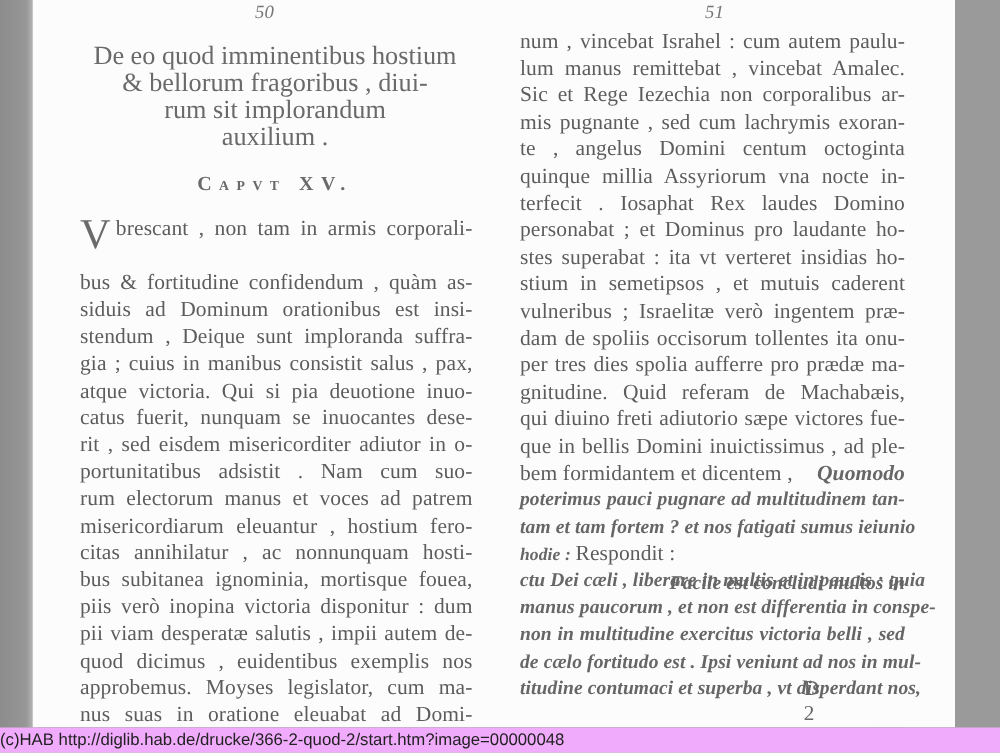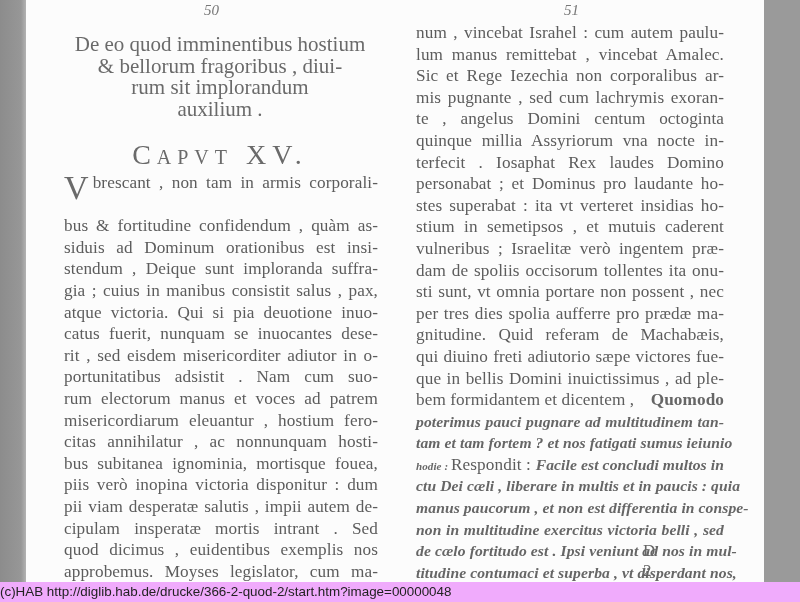--- a/index.html
+++ b/index.html
@@ -36,21 +36,21 @@
   }
   .left-col { left:64px; top:0; width:314px; }
   .right-col { left:416px; top:0; width:308px; }
   .title {
     position:absolute; left:60px; top:34px; width:320px;
     text-align:center; color:#6a6a6a;
     font-size:21px; line-height:21.5px;
   }
   .caput {
     position:absolute; left:60px; top:139px; width:320px; text-align:center;
-    color:#6a6a6a; font-size:28px; letter-spacing:6px; font-variant:small-caps;
+    color:#6a6a6a; font-size:16px; letter-spacing:6px; font-variant:small-caps;font-weight:bold;
   }
   .line { white-space:nowrap; text-align:justify; text-align-last:justify; display:block; height:21.6px; overflow:visible; }
   .line.ital { font-style:italic; font-weight:bold; color:#666; font-size:15.6px; }
   .dropcap { font-size:34px; line-height:20px; float:left; margin-right:4px; margin-top:6px; color:#6a6a6a; }
   .sc { font-variant:small-caps; letter-spacing:3px; }
   .sig {
     position:absolute; left:598px; top:541px; color:#666; font-size:17px;
     letter-spacing:20px;
     margin-left:45px;
   }
@@ -91,21 +91,20 @@
     <span class="line">atque victoria.  Qui si pia deuotione inuo-</span>
     <span class="line">catus fuerit, nunquam se inuocantes dese-</span>
     <span class="line">rit , sed eisdem misericorditer adiutor in o-</span>
     <span class="line">portunitatibus adsistit .    Nam cum suo-</span>
     <span class="line">rum electorum manus et voces  ad patrem</span>
     <span class="line">misericordiarum eleuantur , hostium fero-</span>
     <span class="line">citas annihilatur , ac nonnunquam hosti-</span>
     <span class="line">bus subitanea ignominia, mortisque fouea,</span>
     <span class="line">piis verò inopina victoria disponitur : dum</span>
     <span class="line">pii viam desperatæ salutis , impii autem de-</span>
-    <span class="line">cipulam insperatæ mortis intrant .     Sed</span>
     <span class="line">quod dicimus , euidentibus exemplis nos</span>
     <span class="line">approbemus.   Moyses legislator, cum ma-</span>
     <span class="line">nus suas in oratione eleuabat ad Domi-</span>
 
   </div>
 
   <div class="page-num" style="left:564px;top:2px;">51</div>
 
   <div class="col right-col" style="top:22px;">
     <span class="line">num , vincebat Israhel : cum autem paulu-</span>
@@ -113,33 +112,32 @@
     <span class="line">Sic et Rege Iezechia non corporalibus ar-</span>
     <span class="line">mis pugnante , sed cum lachrymis exoran-</span>
     <span class="line">te ,  angelus  Domini  centum  octoginta</span>
     <span class="line">quinque millia Assyriorum vna nocte in-</span>
     <span class="line">terfecit .   Iosaphat Rex laudes Domino</span>
     <span class="line">personabat ; et Dominus pro laudante ho-</span>
     <span class="line">stes superabat : ita vt verteret insidias ho-</span>
     <span class="line">stium in semetipsos  , et mutuis caderent</span>
     <span class="line">vulneribus ; Israelitæ verò ingentem præ-</span>
     <span class="line">dam de spoliis occisorum tollentes ita onu-</span>
-    <span class="line">sti sunt, vt omnia portare non possent , nec</span>
     <span class="line">per tres dies spolia aufferre pro prædæ ma-</span>
     <span class="line">gnitudine.    Quid referam de Machabæis,</span>
     <span class="line">qui diuino freti adiutorio sæpe victores fue-</span>
     <span class="line">que in bellis Domini inuictissimus , ad ple-</span>
     <span class="line" style="text-align-last:auto;">
       <span>bem  formidantem et dicentem ,</span>
-      <span style="font-weight:bold;color:#666;float:right;">Quomodo</span>
+      <span style="font-style:italic;font-weight:bold;color:#666;float:right;">Quomodo</span>
     </span>
     <span class="line ital">poterimus pauci pugnare ad multitudinem tan-</span>
     <span class="line ital">tam et tam fortem ? et nos fatigati sumus ieiunio</span>
     <span class="line" style="text-align-last:auto;">
-      <span style="font-style:italic;font-weight:bold;color:#666;font-size:11px;">hodie : </span><span>Respondit : </span><span style="font-style:italic;font-weight:bold;color:#666;font-size:15.6px;float:right;">Facile est concludi multos in</span>
+      <span style="font-style:italic;font-weight:bold;color:#666;font-size:14px;">hodie : </span><span>Respondit : </span><span style="font-style:italic;font-weight:bold;color:#666;font-size:15.6px;float:right;">Facile est concludi multos in</span>
     </span>
     <span class="line ital">ctu Dei cæli , liberare in multis et in paucis : quia</span>
     <span class="line ital">manus paucorum , et non est differentia in conspe-</span>
     <span class="line ital">non in multitudine exercitus victoria belli , sed</span>
     <span class="line ital">de cælo fortitudo est . Ipsi veniunt ad nos in mul-</span>
     <span class="line ital">titudine contumaci et superba , vt disperdant nos,</span>
 
   </div>
 
   <div class="sig">D 2</div>

